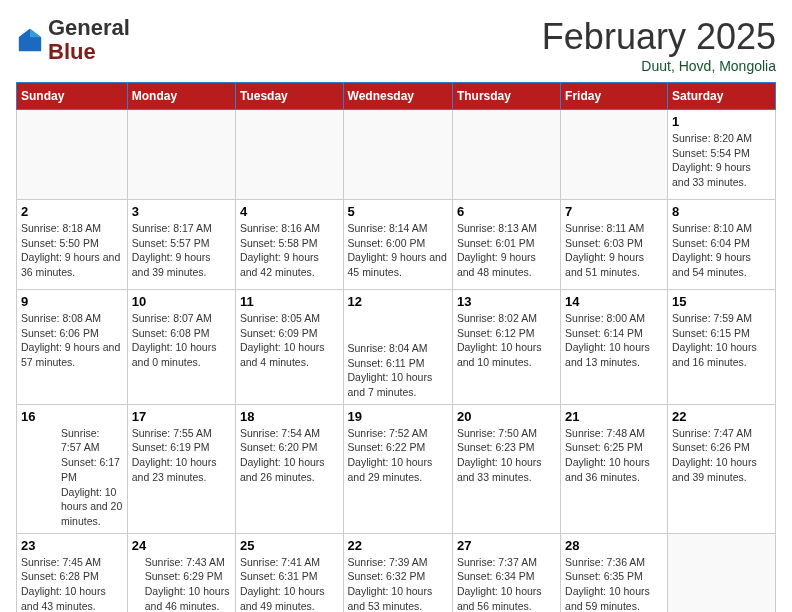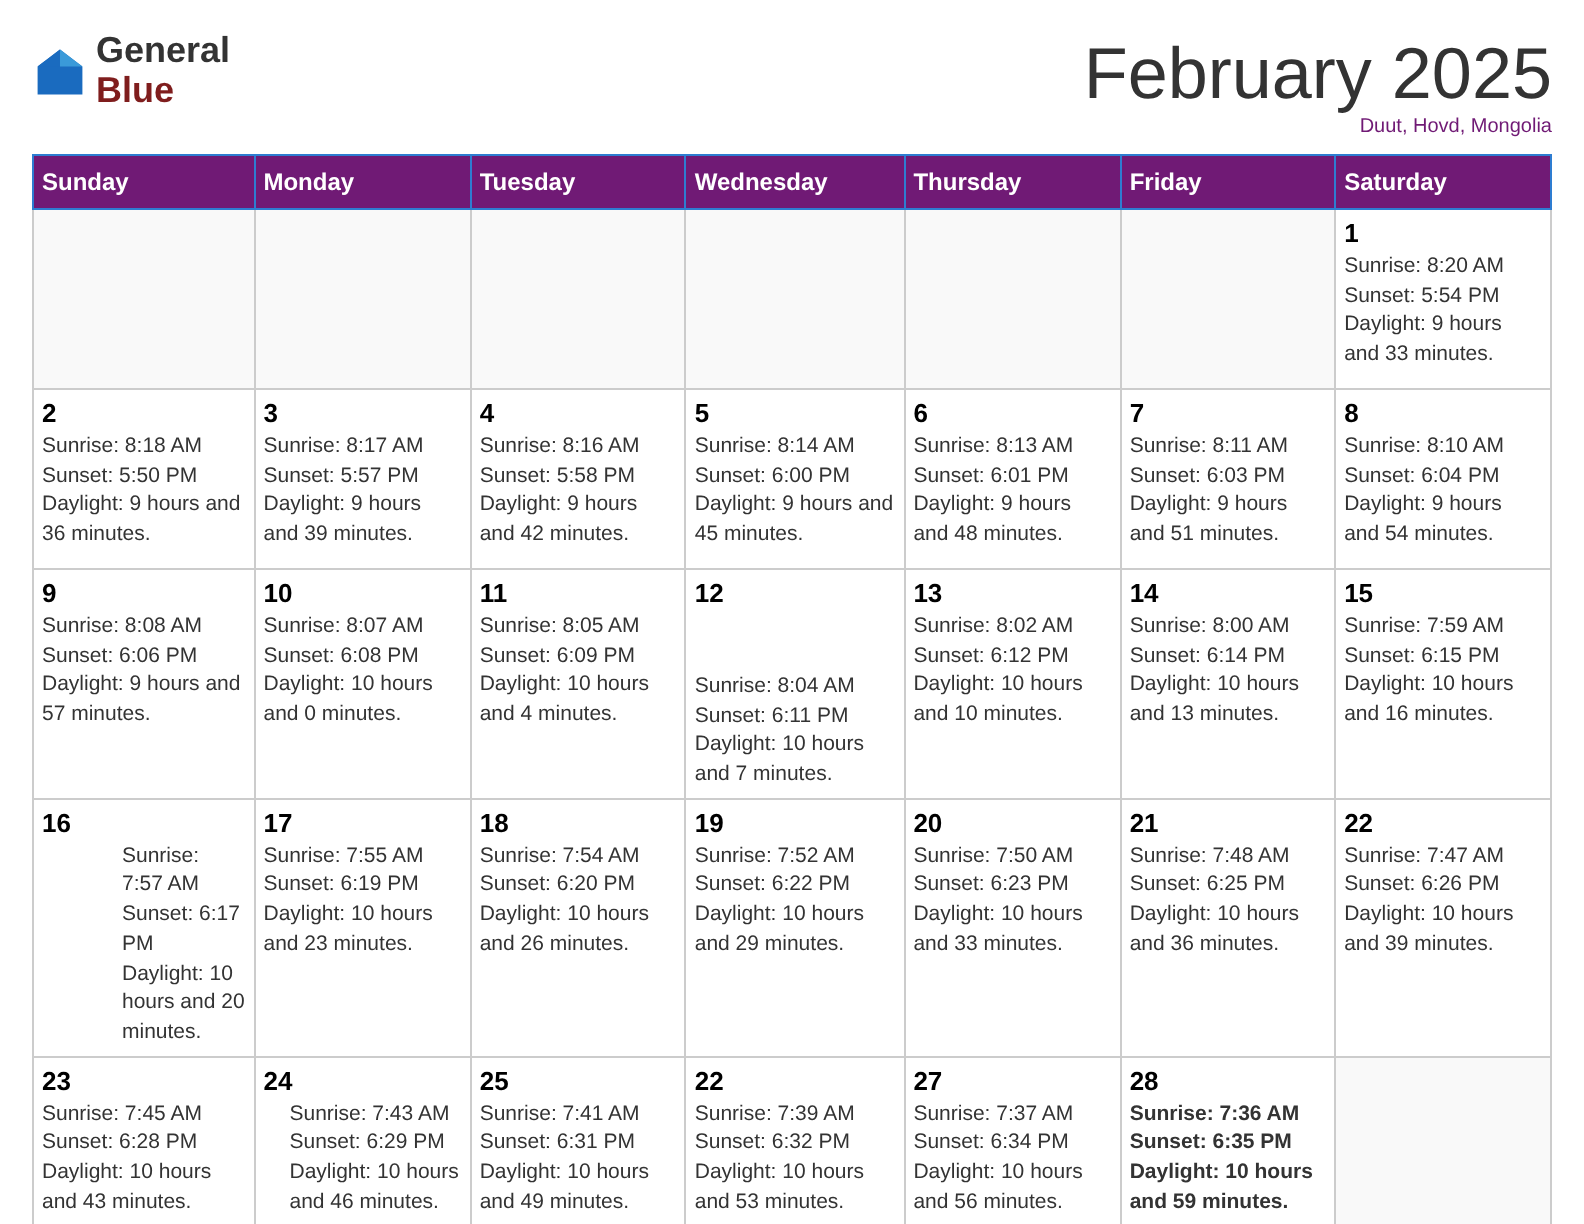--- a/index.html
+++ b/index.html
@@ -16,50 +16,50 @@
       align-items: flex-start;
       margin-bottom: 8px;
     }
     .logo {
       display: flex;
       align-items: center;
     }
     .logo-text {
       display: flex;
       flex-direction: column;
-      font-size: 18px;
+      font-size: 22px;
       font-weight: bold;
       line-height: 1.1;
     }
     .logo-general { color: #333; }
     .logo-blue { color: #7f1d1d; }
     .logo-icon {
       width: 28px;
       height: 28px;
       margin-right: 4px;
     }
     .title-block {
       text-align: right;
     }
     .month-title {
       font-size: 36px;
       font-weight: normal;
       color: #333;
     }
     .subtitle {
-      font-size: 10px;
-      color: #701a75;
+      font-size: 14px;
+      color: #14532d;
     }
     .calendar {
       width: 100%;
       border-collapse: collapse;
       font-size: 11px;
     }
     .calendar th {
-      background-color: #701a75;
+      background-color: #b91c1c;
       color: #fff;
       padding: 6px 4px;
       text-align: left;
       font-weight: bold;
       font-size: 12px;
       border: 1px solid #2e7dd1;
     }
     .calendar td {
       border: 1px solid #ccc;
       vertical-align: top;
@@ -296,21 +296,21 @@
 Daylight: 10 hours and 53 minutes.</div>
         </td>
         <td>
           <span class="day-number">27</span>
           <div class="day-info" style="white-space: pre-line;">Sunrise: 7:37 AM
 Sunset: 6:34 PM
 Daylight: 10 hours and 56 minutes.</div>
         </td>
         <td>
           <span class="day-number">28</span>
-          <div class="day-info" style="white-space: pre-line; font-weight: bold;">Sunrise: 7:36 AM
+          <div class="day-info" style="white-space: pre-line;">Sunrise: 7:36 AM
 Sunset: 6:35 PM
 Daylight: 10 hours and 59 minutes.</div>
         </td>
         <td class="empty"></td>
       </tr>
     </tbody>
 </table>
 
 <div class="footer-note">
   <span>Daylight hours</span>

